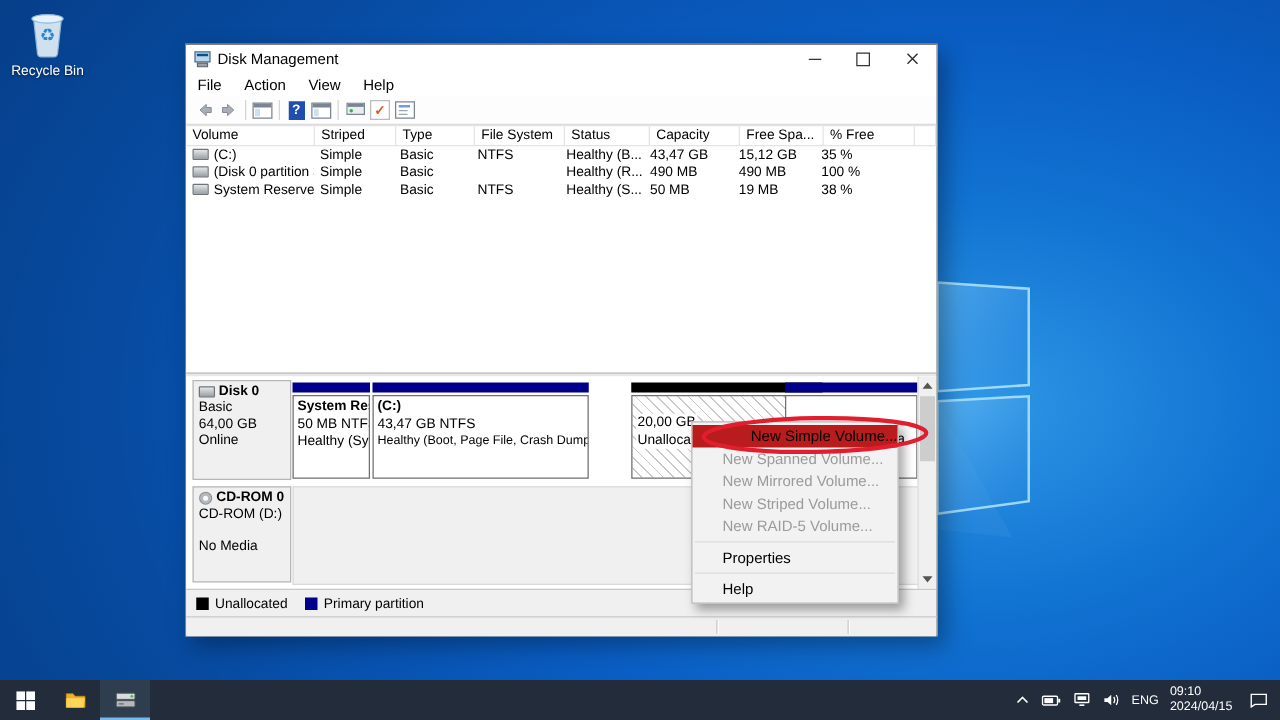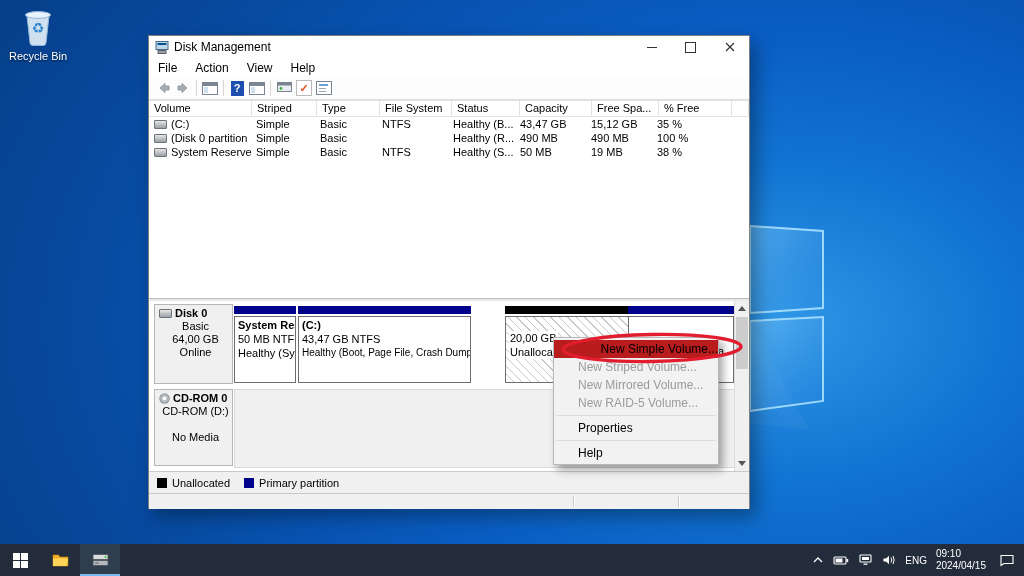--- a/index.html
+++ b/index.html
@@ -40,21 +40,21 @@
   .vrow{display:flex;height:14px;line-height:14px;font-size:11px;white-space:nowrap;}
   .vhead{border-bottom:1px solid #e3e3e3;border-top:1px solid #e3e3e3;height:15px;line-height:15px;}
   .vhead .vc{border-right:1px solid #e3e3e3;}
   .vc{padding:0 0 0 5px;overflow:hidden;flex:none;}
   .c0{width:97px}.c1{width:59px}.c2{width:57px}.c3{width:66px}.c4{width:62px}.c5{width:66px}.c6{width:61px}.c7{width:67px}.c8{flex:1}
   .drive-ico{display:inline-block;width:11px;height:7px;background:linear-gradient(#e6e6e6,#9aa0a6);border:1px solid #6d737a;border-radius:1px;margin:0 4px 1px 0;vertical-align:middle;}
   
   .splitter{position:absolute;left:0;top:262px;right:0;height:3px;background:#e8e8e8;border-top:1px solid #bdbdbd;}
   
   .diskpane{position:absolute;left:0;top:265px;right:0;height:170px;background:#fff;overflow:hidden;}
-  .dhdr{position:absolute;left:5px;width:79px;background:#f0f0f0;border:1px solid #b6b6b6;font-size:11px;line-height:13px;padding:2px 0 0 4px;box-sizing:border-box;text-align:center;}
+  .dhdr{position:absolute;left:5px;width:79px;background:#f0f0f0;border:1px solid #b6b6b6;font-size:11px;line-height:13px;padding:2px 0 0 4px;box-sizing:border-box;}
   .dhdr .dname{font-weight:bold;display:flex;align-items:center;gap:3px;}
   .part{position:absolute;}
   .part .pbar{height:8px;}
   .part .pbody{margin-top:2px;height:63px;background:#fff;border:1px solid #6e6e6e;font-size:11px;line-height:14px;padding:1px 3px;overflow:hidden;white-space:nowrap;}
   .part .pbody .b{font-weight:bold;}
   .part .pbody .small{font-size:10px;}
   .hatch .pbody{background:repeating-linear-gradient(45deg,#fff 0 5px,#c9c9c9 5px 6px);}
   .hatch .pbody .hl{display:inline-block;background:#fff;padding:0 2px 0 1px;}
   .cd-ico{width:11px;height:11px;border-radius:50%;border:3px solid #b4b9be;box-sizing:border-box;background:#fff;box-shadow:0 0 0 1px #8c9196;}
   .cdbody{position:absolute;background:#f0f0f0;border:1px solid #dadada;}
@@ -315,22 +315,23 @@
     </div>
 
     <div class="statusbar">
       <span class="sb-div" style="left:424px;"></span>
       <span class="sb-div" style="left:529px;"></span>
     </div>
   </div>
 
   <div class="cmenu">
     <div class="cm-item hl">New Simple Volume...</div>
+    <div class="cm-item dis">New Spanned Volume...</div>
+    <div class="cm-item dis">New Mirrored Volume...</div>
     <div class="cm-item dis">New Striped Volume...</div>
-    <div class="cm-item dis">New Mirrored Volume...</div>
     <div class="cm-item dis">New RAID-5 Volume...</div>
     <div class="cm-sep"></div>
     <div class="cm-item">Properties</div>
     <div class="cm-sep"></div>
     <div class="cm-item">Help</div>
   </div>
 
   <svg class="ann" width="190" height="38" viewBox="0 0 190 38">
     <ellipse cx="94" cy="18" rx="89" ry="13.5" fill="none" stroke="#e11d2e" stroke-width="3.4" transform="rotate(-1 94 18)"></ellipse>
   </svg>

